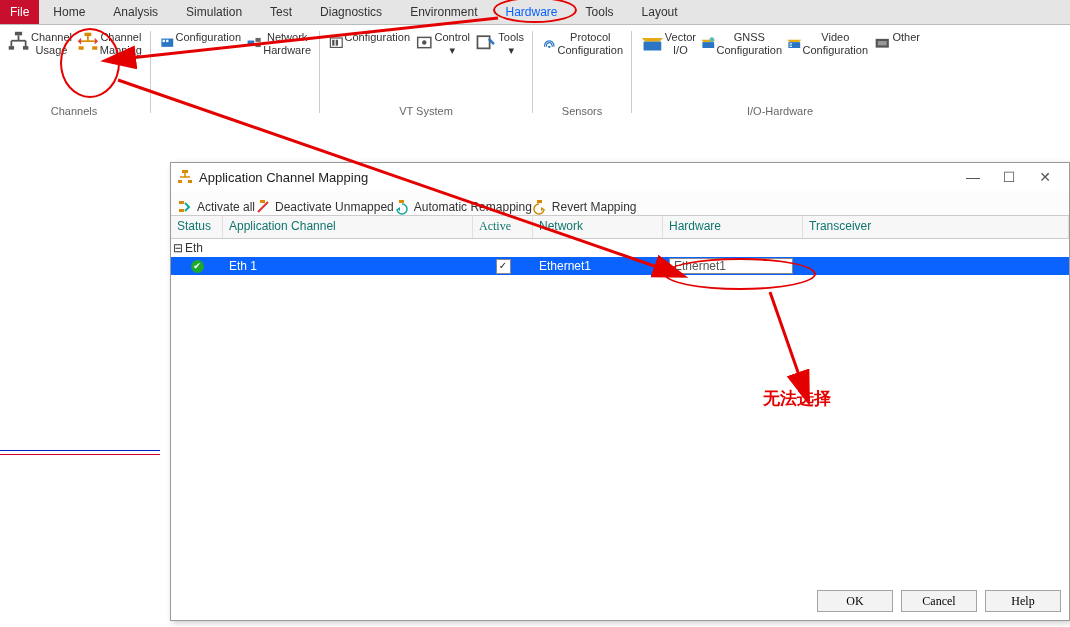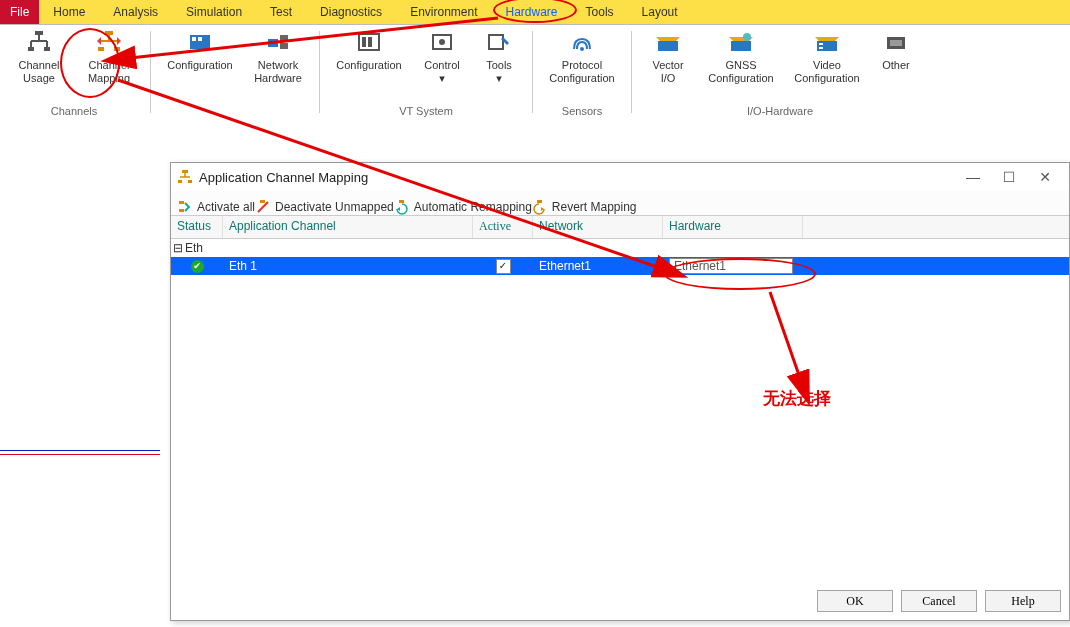--- a/index.html
+++ b/index.html
@@ -1,27 +1,27 @@
 <!DOCTYPE html>
 <html><head>
 <meta charset="utf-8">
 <style>
   html,body{margin:0;padding:0;font-family:"Segoe UI",Tahoma,sans-serif;font-size:12px;color:#222;background:#fff;}
   .app{position:relative;width:1070px;height:627px;overflow:hidden;}
   
-  .menubar{display:flex;align-items:stretch;height:24px;border-bottom:1px solid #bbb;background:#fde047;}
+  .menubar{display:flex;align-items:stretch;height:24px;border-bottom:1px solid #bbb;background:#e5e5e5;}
   .menubar .file{background:#c8102e;color:#fff;padding:0 10px;display:flex;align-items:center;}
   .menubar .item{padding:0 14px;display:flex;align-items:center;color:#333;}
   .menubar .item.selected-hw{color:#0b62ff;}
   
   .ribbon{display:flex;align-items:flex-end;height:94px;border-bottom:1px solid #bbb;position:relative;background:#fff;}
   .group{display:flex;flex-direction:column;align-items:center;padding:2px 6px 0 6px;height:94px;box-sizing:border-box;}
   .group-items{display:flex;align-items:flex-start;gap:4px;height:72px;}
   .group-label{font-size:11px;color:#666;margin-top:auto;padding-bottom:2px;}
-  .rbtn{display:flex;flex-direction:column;align-items:center;justify-content:flex-start;width:66px;padding-top:2px;}
+  .rbtn{display:flex;align-items:center;justify-content:flex-start;width:66px;padding-top:2px;}
   .rbtn .ricon{width:28px;height:28px;margin-bottom:2px;display:flex;align-items:center;justify-content:center;}
   .rbtn .rtxt{font-size:11px;line-height:13px;text-align:center;color:#333;min-height:26px;}
   .sep{width:1px;height:82px;background:#ccc;align-self:center;margin:0 2px;}
   
   .red-ellipse{position:absolute;border:2.5px solid #e50000;border-radius:50%;pointer-events:none;}
   .circ-hw{left:493px;top:-3px;width:80px;height:22px;}
   .circ-chmap{left:60px;top:28px;width:56px;height:66px;}
   .circ-hwcell{left:664px;top:258px;width:148px;height:28px;}
   
   .svg-overlay{position:absolute;inset:0;pointer-events:none;}
@@ -298,20 +298,21 @@
             </svg></span>
           <span>Revert Mapping</span>
         </div>
     </div>
     <div class="grid-head">
       <div class="col-status">Status</div>
       <div class="col-app">Application Channel</div>
       <div class="col-active">Active</div>
       <div class="col-net">Network</div>
       <div class="col-hw">Hardware</div>
+      <div class="col-trans">Transceiver</div>
     </div>
     <div class="grid-body">
       <div class="grouprow">
         <span class="toggle">⊟</span>
         <span>Eth</span>
       </div>
       <div class="grid-row sel">
         <div class="cell-status">
             <span class="ok-circle">✔</span>
           </div>

